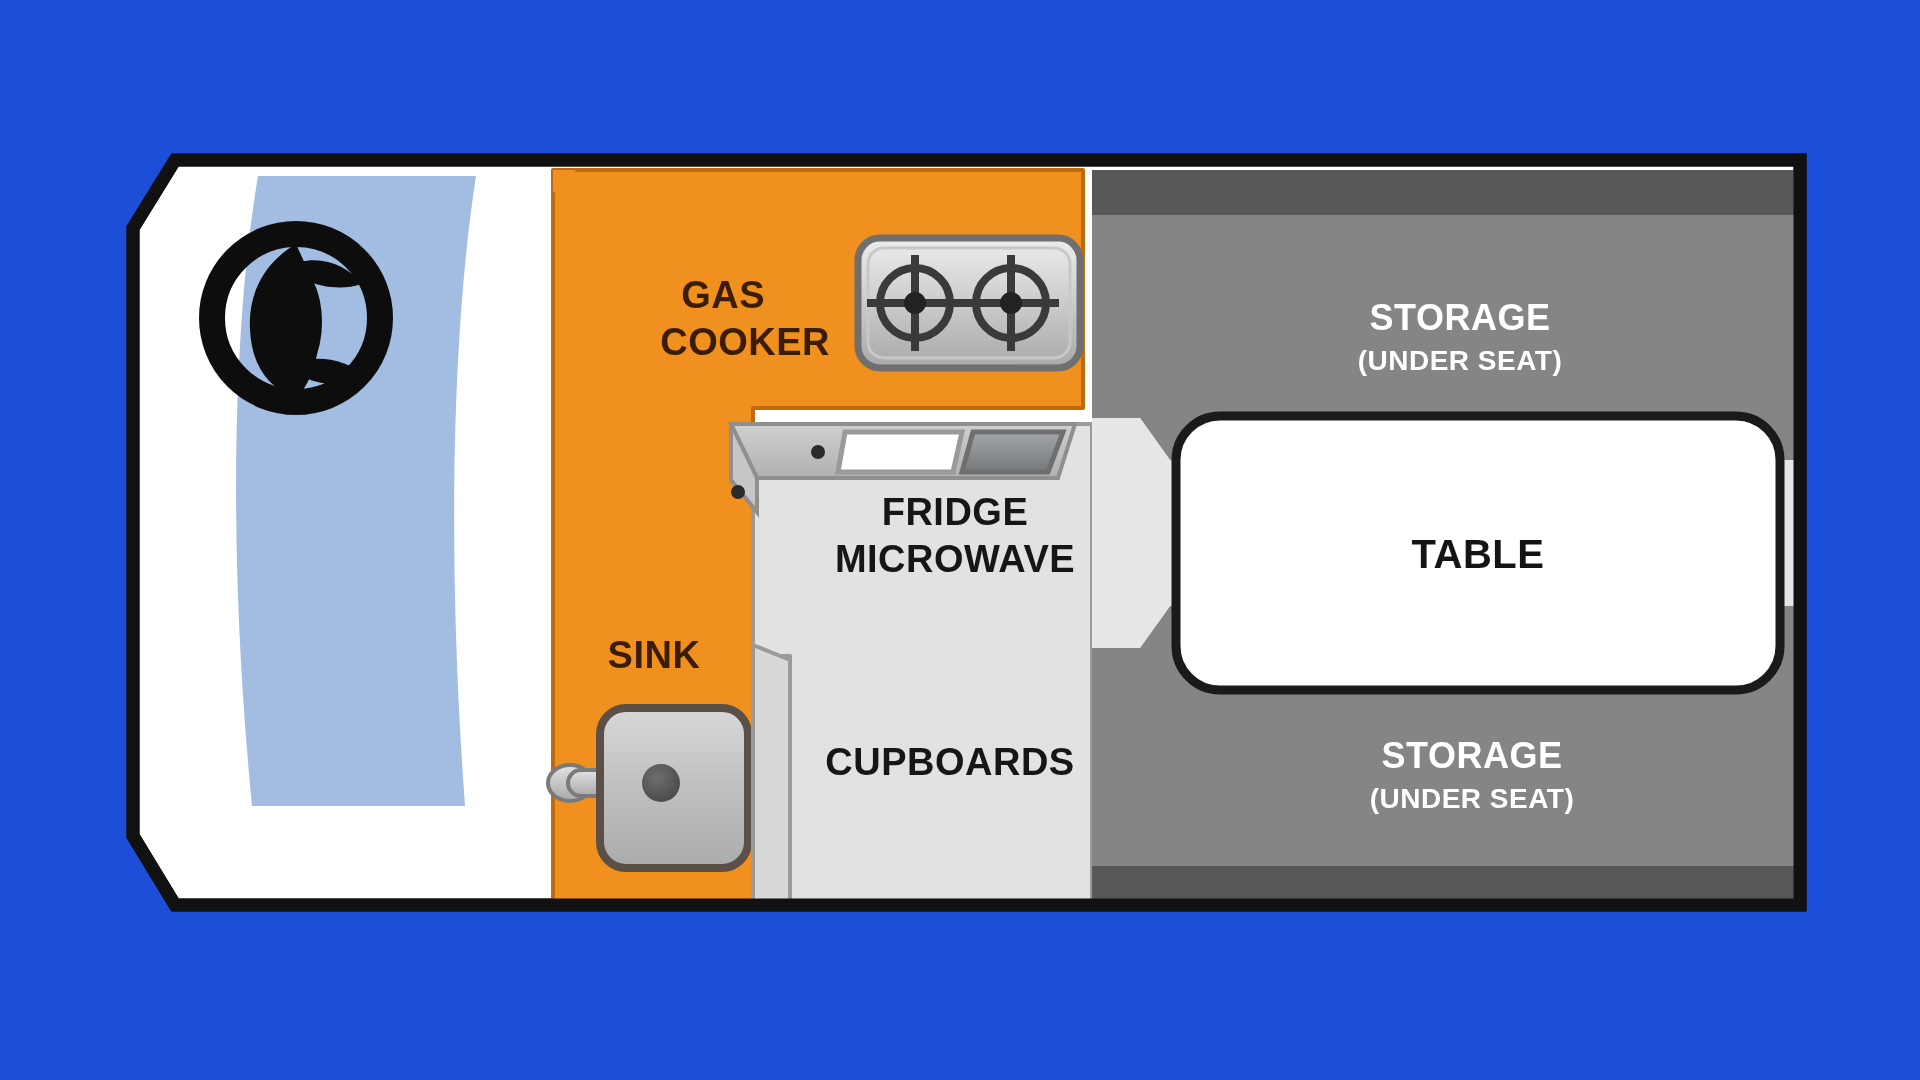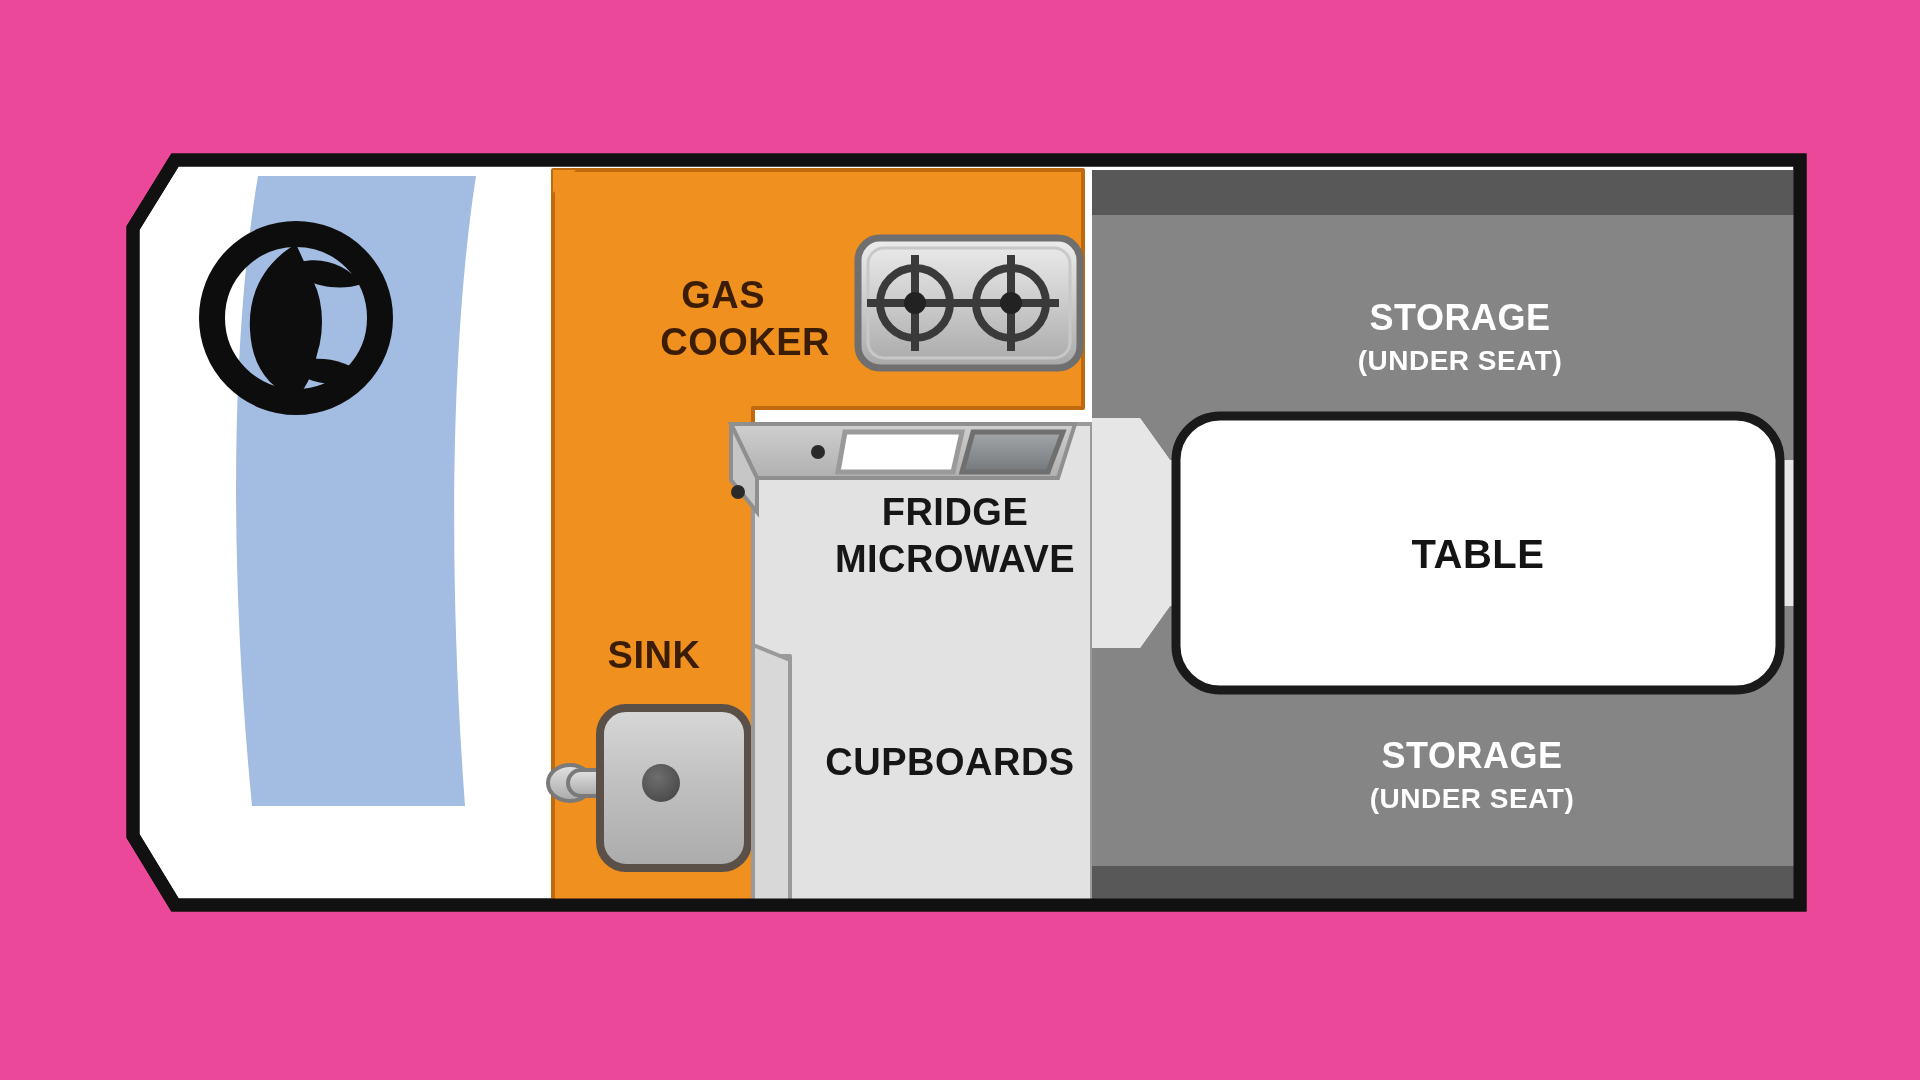--- a/index.html
+++ b/index.html
@@ -8,21 +8,21 @@
     background: #ffffff;
     width: 1920px;
     height: 1080px;
     overflow: hidden;
     font-family: "Liberation Sans", sans-serif;
   }
   #stage {
     position: relative;
     width: 1920px;
     height: 1080px;
-    background: #ec4899;
+    background: #1d4ed8;
   }
   #plan-svg {
     position: absolute;
     left: 0;
     top: 0;
     width: 1920px;
     height: 1080px;
     display: block;
   }
   .lbl {

